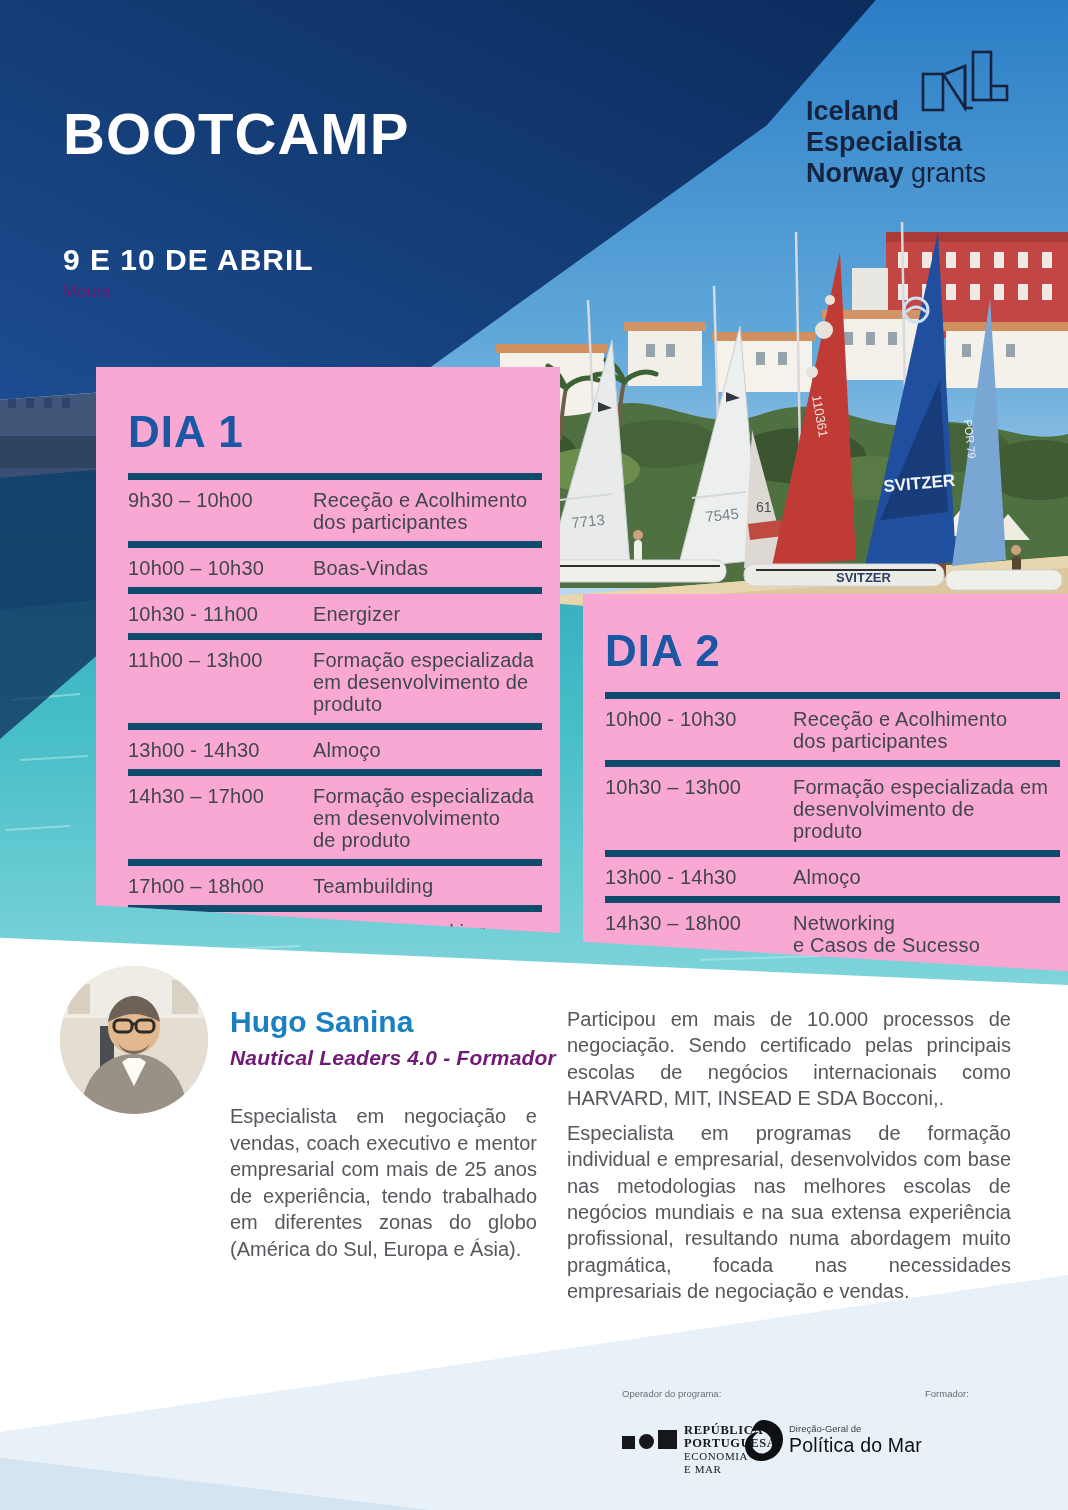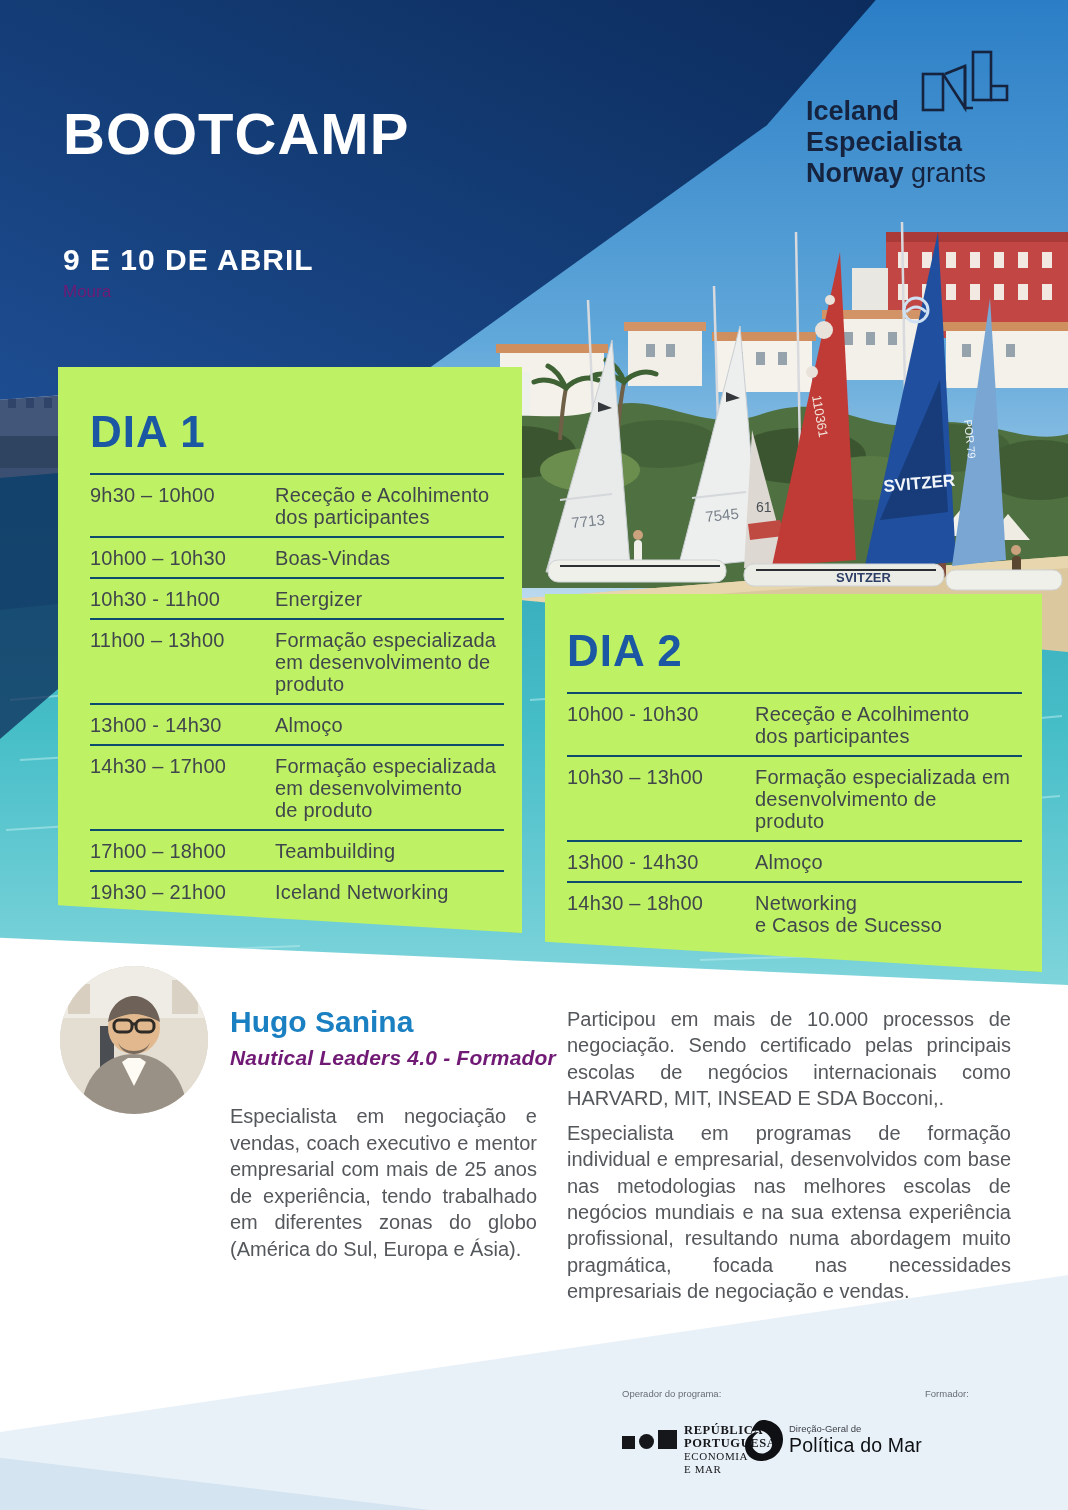--- a/index.html
+++ b/index.html
@@ -28,29 +28,29 @@
   .hdr-date     { top:243px; font-size:30px; font-weight:800; letter-spacing:1px; }
   .hdr-loc      { top:282px; font-size:17px; color:#701a75; }
 
   
   .grants { position:absolute; z-index:6; color:#15233e; }
   .grants-text { left:806px; top:96px; font-size:27px; line-height:31px; font-weight:700; }
   .grants-text .thin { font-weight:400; }
   .grants-icon { left:921px; top:50px; }
 
   
-  .card { position:absolute; background:#bef264; z-index:5;
-          box-shadow:0 10px 26px rgba(14,48,92,.25); }
+  .card { position:absolute; background:#f9a8d4; z-index:5;
+          box-shadow:0 10px 26px rgba(14,48,92,.25);margin-left:38px; }
   .card-day1 { left:58px;  top:367px; width:464px; height:566px;
                clip-path:polygon(0 0,100% 0,100% 100%,0 95.1%); padding:40px 18px 0 32px; }
   .card-day2 { left:545px; top:594px; width:497px; height:378px;
                clip-path:polygon(0 0,100% 0,100% 100%,0 92%); padding:32px 20px 0 22px; }
   .day-title { font-size:44px; font-weight:800; color:#1b57a2; letter-spacing:1px; }
   .sched { margin-top:16px; }
-  .srow { display:flex; border-top:2px solid #0c4a6e; padding:9px 0 8px 0; }
+  .srow { display:flex; border-top:7px solid #0c4a6e; padding:9px 0 8px 0; }
   .srow .time { width:185px; flex:none; font-size:20px; color:#40464c; font-weight:500;
                 line-height:22px; white-space:pre-line; letter-spacing:0.2px; }
   .card-day2 .srow .time { width:188px; }
   .srow .act  { flex:1; font-size:20px; color:#40464c; font-weight:500;
                 line-height:22px; white-space:pre-line; letter-spacing:0.2px; }
 
   
   .avatar { position:absolute; left:60px; top:966px; width:148px; height:148px; z-index:4;
             border-radius:50%; overflow:hidden; background:#ddd6cb; }
   .tr-name { position:absolute; left:230px; top:1005px; z-index:4;

